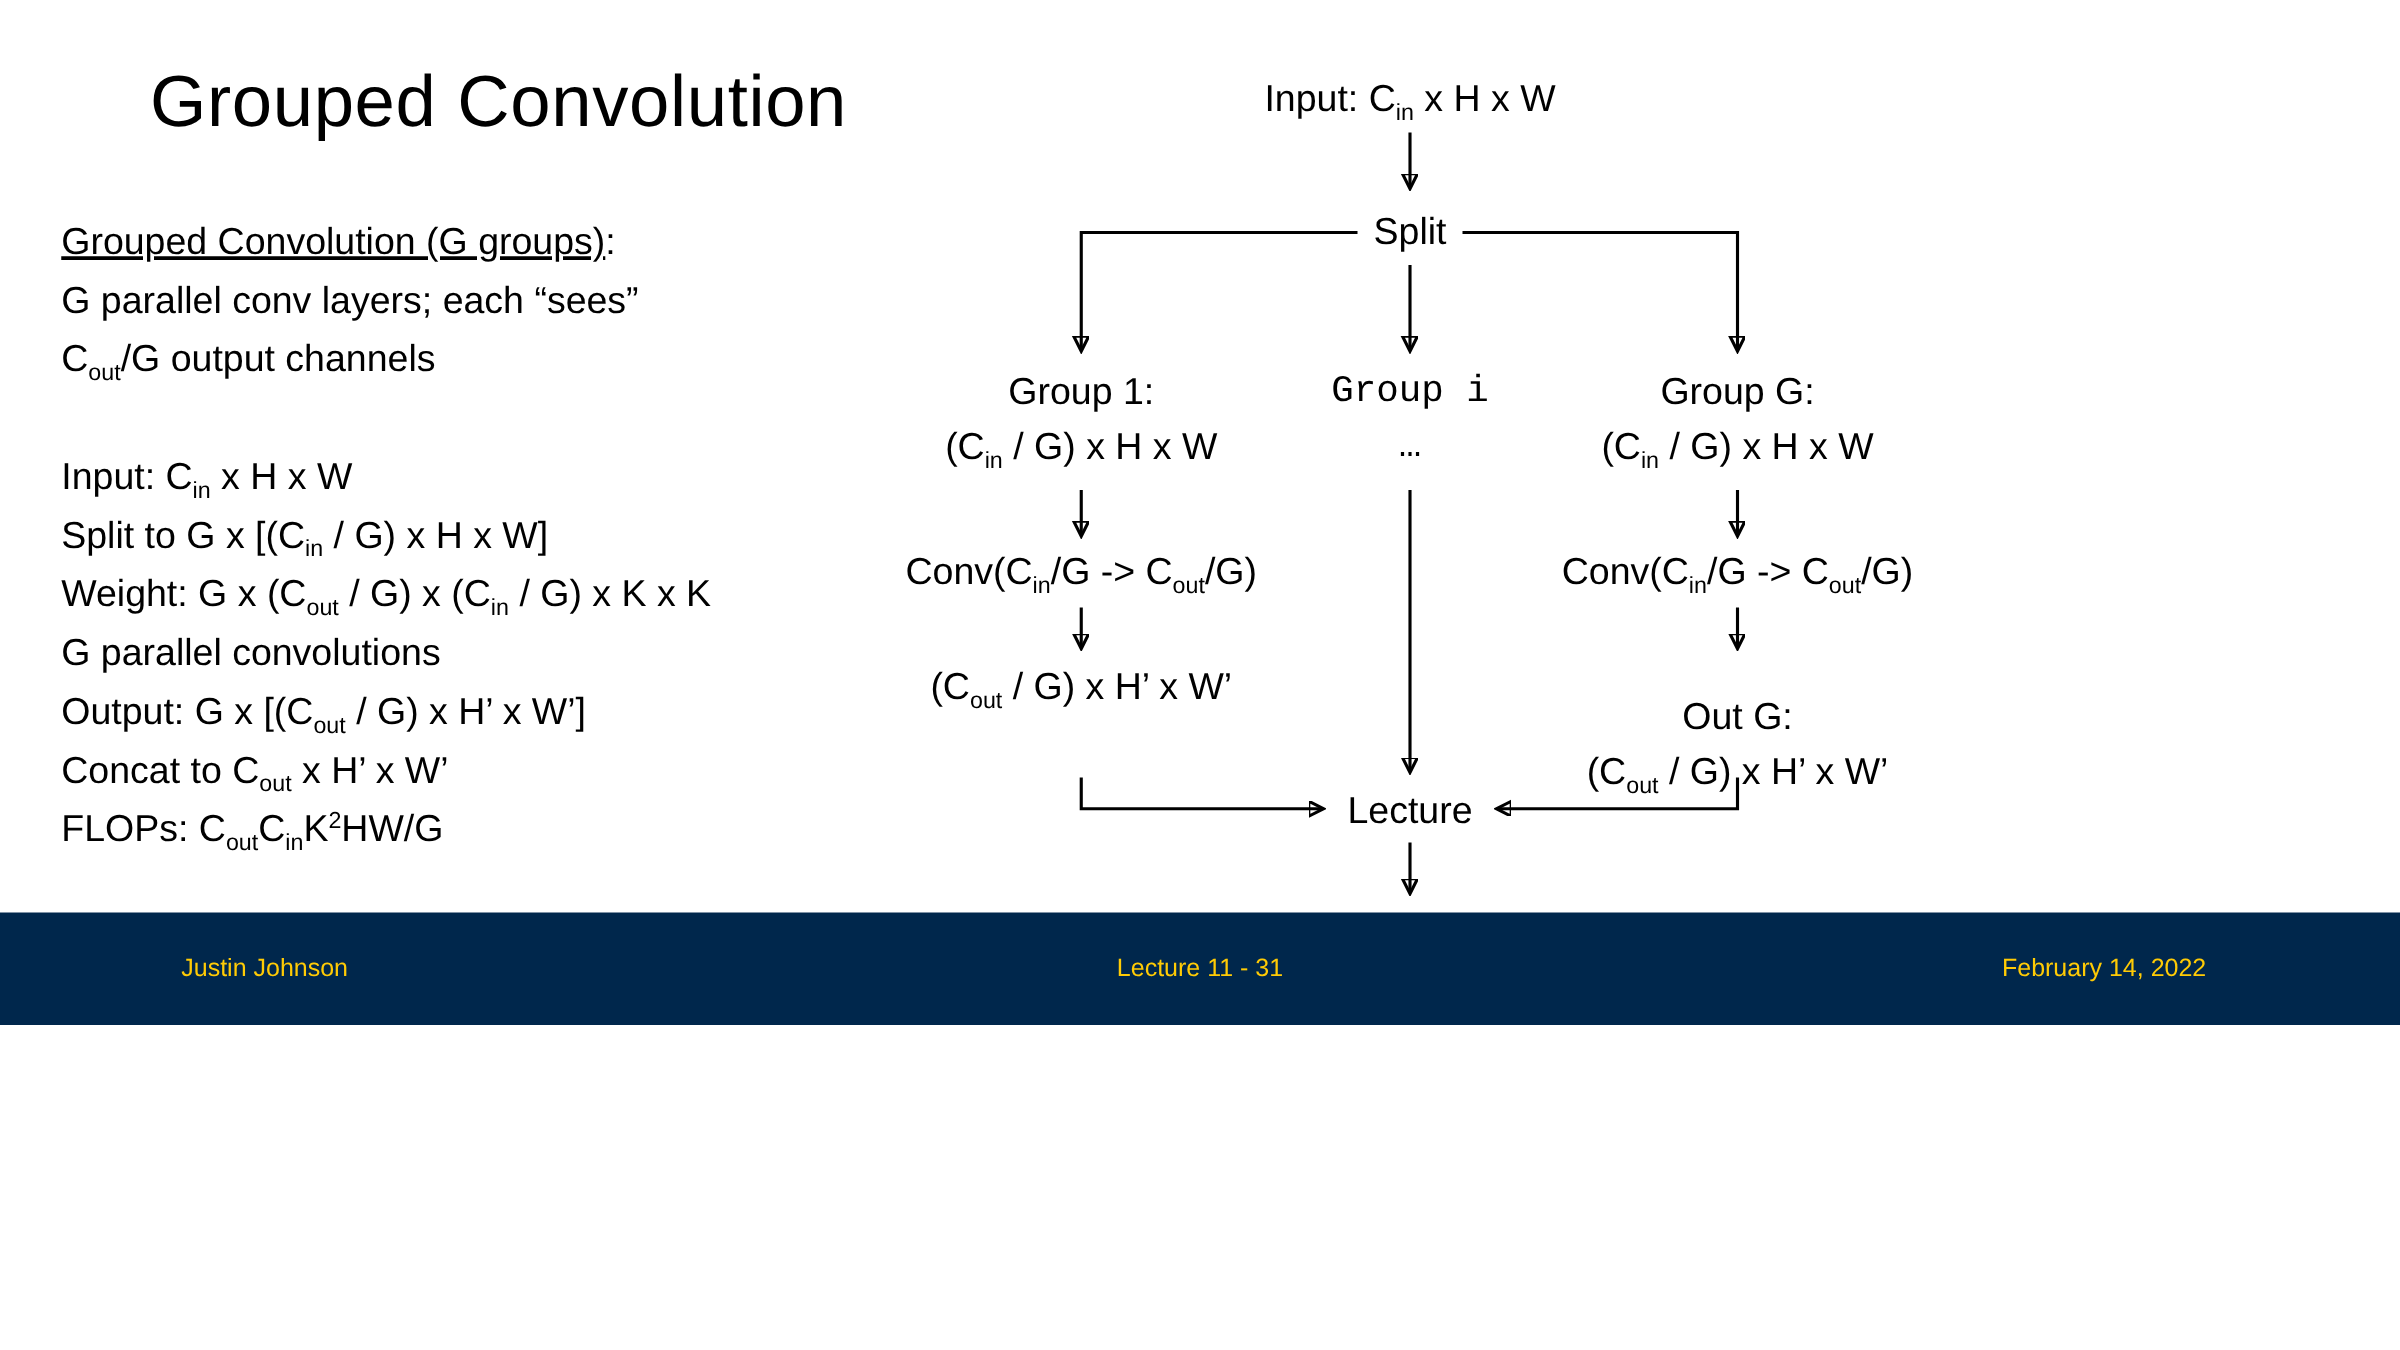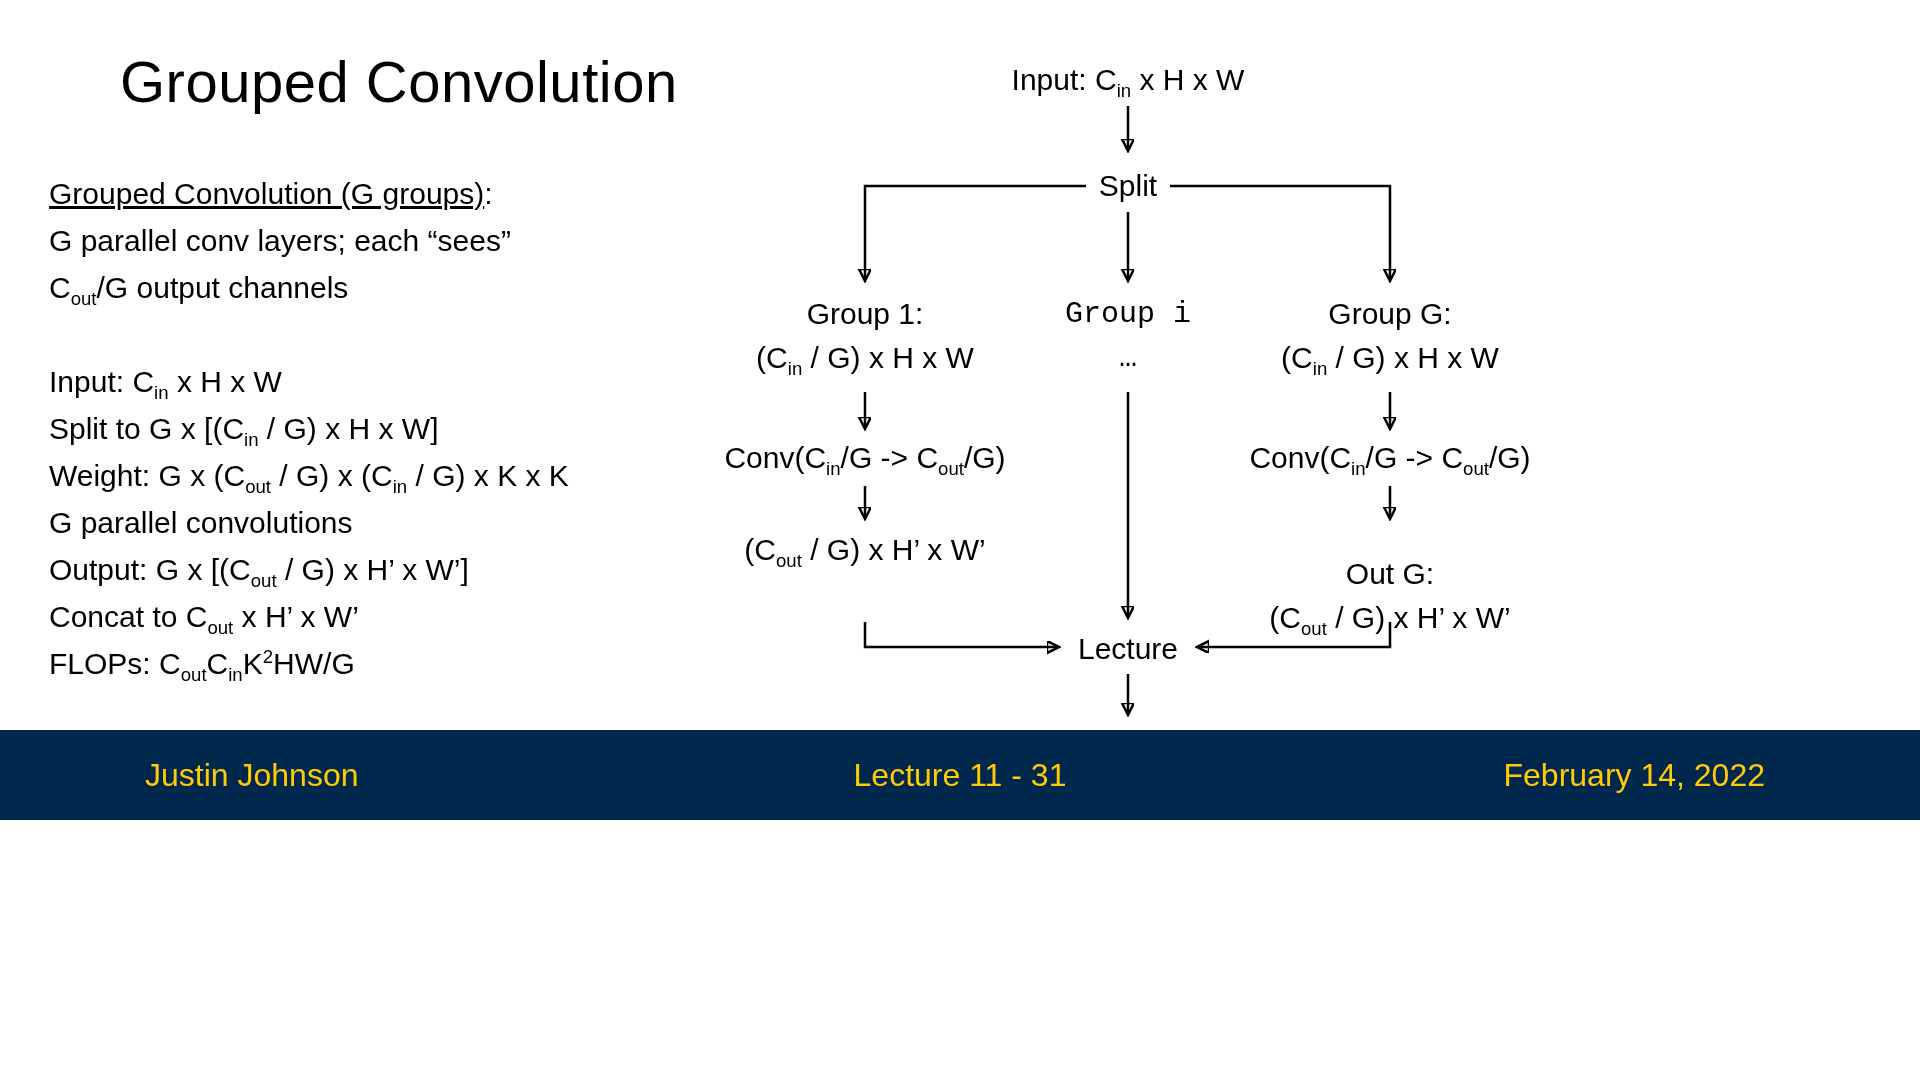--- a/index.html
+++ b/index.html
@@ -50,21 +50,21 @@
     line-height: 44px;
     white-space: nowrap;
   }
 
   .footer {
     position: absolute;
     left: 0;
     bottom: 0;
     width: 1920px;
     height: 90px;
-    font-size: 32px;
+    font-size: 20px;
   }
   .footer span {
     position: absolute;
     top: 50%;
     transform: translateY(-50%);
     white-space: nowrap;
   }
   .footer .author { left: 145px; }
   .footer .lecture { left: 50%; transform: translate(-50%, -50%); }
   .footer .date { right: 155px; }

